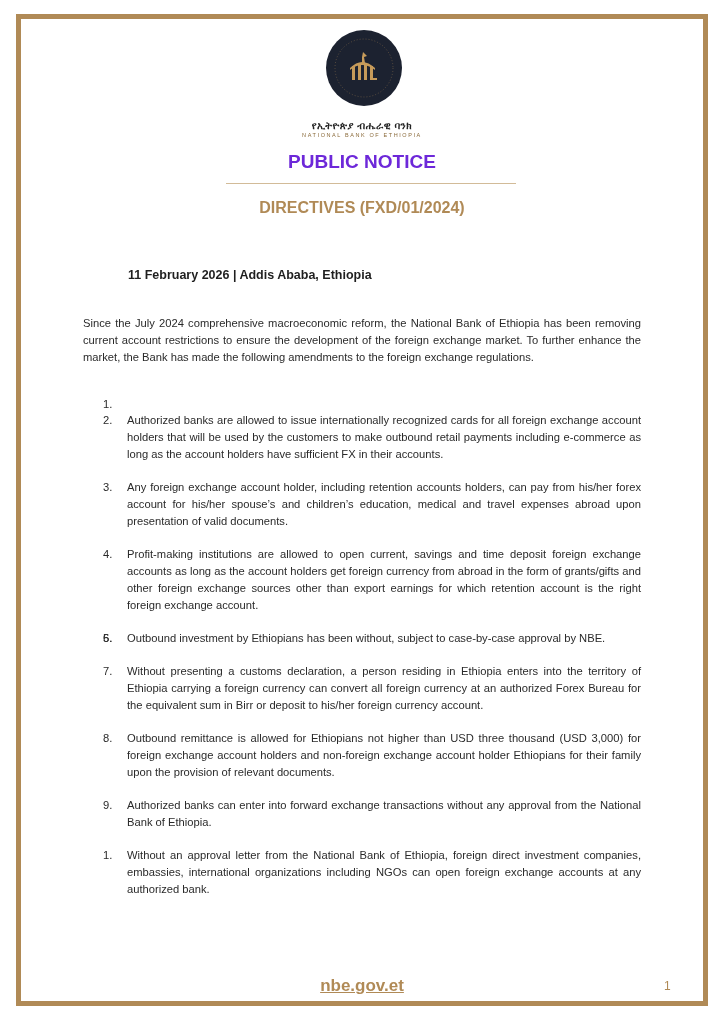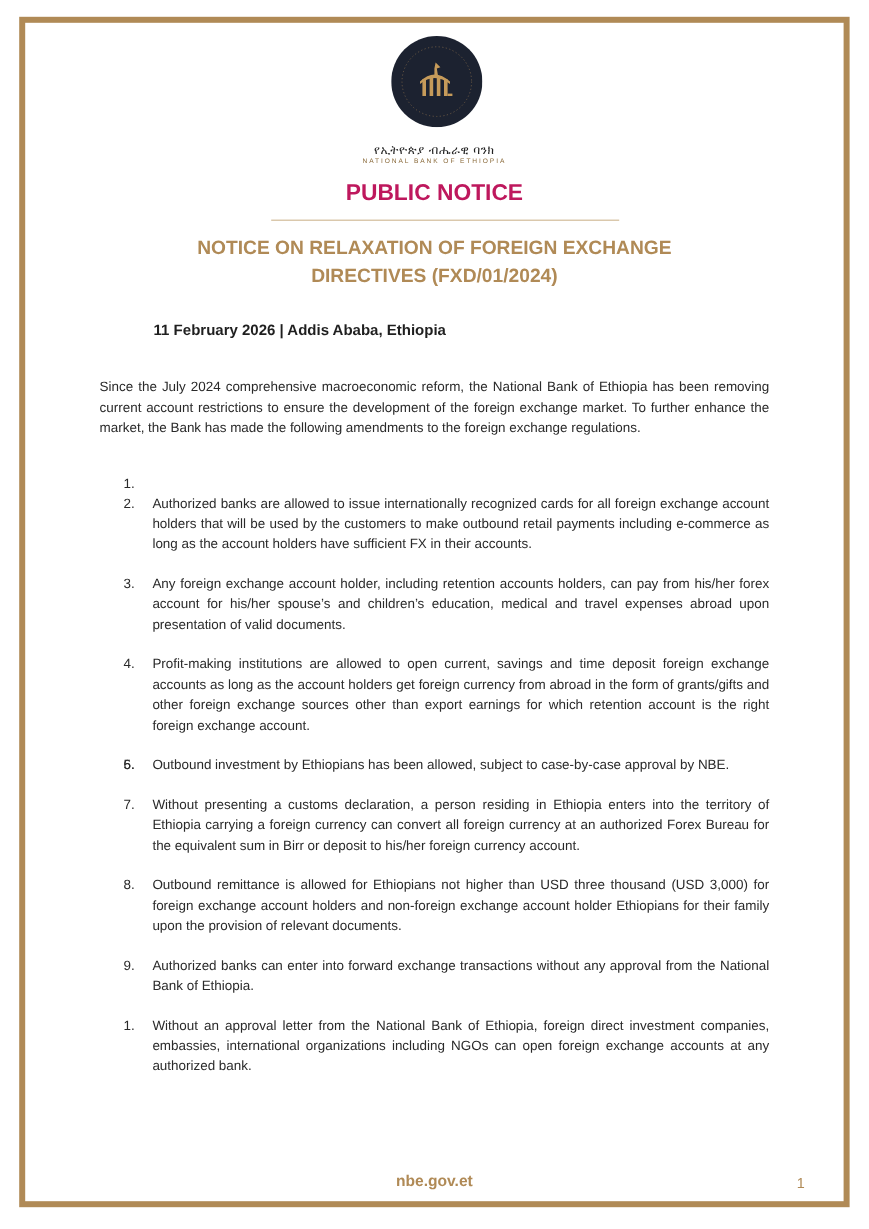--- a/index.html
+++ b/index.html
@@ -2,37 +2,37 @@
 <html><head>
   <meta charset="utf-8">
   <style>
     html, body { margin: 0; padding: 0; background: #ffffff; }
     body { width: 724px; height: 1024px; position: relative; overflow: hidden;
            font-family: "Liberation Sans", sans-serif; color: #1f1f1f; }
     .frame { position: absolute; left: 16px; top: 14px; width: 682px; height: 982px;
              border: 5px solid #b08a56; }
     .logo { position: absolute; left: 326px; top: 30px; width: 76px; height: 76px; }
     .logo-amharic { position: absolute; left: 0; width: 724px; top: 120px; text-align: center;
-                    font-size: 10px; font-weight: normal; color: #222; letter-spacing: 0.5px; }
+                    font-size: 10px; font-weight: bold; color: #222; letter-spacing: 0.5px; }
     .logo-en { position: absolute; left: 0; width: 724px; top: 132px; text-align: center;
                font-size: 5.5px; letter-spacing: 1.6px; color: #8a6a3a; }
     .title { position: absolute; left: 0; width: 724px; top: 151px; text-align: center;
-             font-size: 19px; font-weight: bold; color: #be185d; }
+             font-size: 19px; font-weight: bold; color: #6d28d9; }
     .divider { position: absolute; left: 226px; width: 290px; top: 183px; height: 1px; background: #d2bb98; }
     .subtitle { position: absolute; left: 100px; width: 524px; top: 196px; text-align: center;
                 font-size: 16px; font-weight: bold; color: #b08a56; line-height: 23px; }
     .dateline { position: absolute; left: 83px; top: 268px; font-size: 12.5px; font-weight: bold; color: #1f1f1f; margin-left: 45px; }
     .intro { position: absolute; left: 83px; width: 558px; top: 315px; font-size: 11.2px;
              line-height: 17px; text-align: justify; color: #2a2a2a; }
     .items { position: absolute; left: 103px; width: 538px; top: 396px; margin: 0; padding: 0; list-style: none; }
     .item { position: relative; padding-left: 24px; font-size: 11.2px; line-height: 17px;
             text-align: justify; color: #2a2a2a; margin-bottom: 16px; }
     .item .num { position: absolute; left: 0; top: 0; }
     .footer-url { position: absolute; left: 0; width: 724px; top: 976px; text-align: center;
-                  font-size: 13px; font-weight: bold; color: #b08a56; }
+                  font-size: 17px; font-weight: bold; color: #b08a56; text-decoration: underline; }
     .page-num { position: absolute; left: 664px; top: 979px; font-size: 12px; color: #b08a56; }
   </style>
 </head>
 <body>
 
 <div class="frame"></div>
 
 <svg class="logo" viewBox="0 0 76 76">
   <circle cx="38" cy="38" r="38" fill="#1c2230"></circle>
   <circle cx="38" cy="38" r="29" fill="none" stroke="#b08a56" stroke-width="0.4" stroke-dasharray="1 2"></circle>
@@ -46,35 +46,34 @@
     <rect x="47" y="48" width="4" height="2"></rect>
   </g>
 </svg>
 
 <div class="logo-amharic">የኢትዮጵያ ብሔራዊ ባንክ</div>
 <div class="logo-en">NATIONAL BANK OF ETHIOPIA</div>
 
 <div class="title">PUBLIC NOTICE</div>
 <div class="divider"></div>
 <div class="subtitle">
-  <div>NOTICE ON RELAXATION OF FOREIGN EXCHANGE</div>
   <div>DIRECTIVES (FXD/01/2024)</div>
 </div>
 
 <div class="dateline">11 February 2026 | Addis Ababa, Ethiopia</div>
 
 <p class="intro" style="margin:0">Since the July 2024 comprehensive macroeconomic reform, the National Bank of Ethiopia has been removing current account restrictions to ensure the development of the foreign exchange market. To further enhance the market, the Bank has made the following amendments to the foreign exchange regulations.</p>
 
 <ol class="items">
     <li class="item"><span class="num">1.</span></li>
     <li class="item"><span class="num">2.</span><span>Authorized banks are allowed to issue internationally recognized cards for all foreign exchange account holders that will be used by the customers to make outbound retail payments including e-commerce as long as the account holders have sufficient FX in their accounts.</span></li>
     <li class="item"><span class="num">3.</span><span>Any foreign exchange account holder, including retention accounts holders, can pay from his/her forex account for his/her spouse’s and children’s education, medical and travel expenses abroad upon presentation of valid documents.</span></li>
     <li class="item"><span class="num">4.</span><span>Profit-making institutions are allowed to open current, savings and time deposit foreign exchange accounts as long as the account holders get foreign currency from abroad in the form of grants/gifts and other foreign exchange sources other than export earnings for which retention account is the right foreign exchange account.</span></li>
     <li class="item"><span class="num">5.</span></li>
-    <li class="item"><span class="num">6.</span><span>Outbound investment by Ethiopians has been allowed, subject to case-by-case approval by NBE.</span></li>
+    <li class="item"><span class="num">6.</span><span>Outbound investment by Ethiopians has been without, subject to case-by-case approval by NBE.</span></li>
     <li class="item"><span class="num">7.</span><span>Without presenting a customs declaration, a person residing in Ethiopia enters into the territory of Ethiopia carrying a foreign currency can convert all foreign currency at an authorized Forex Bureau for the equivalent sum in Birr or deposit to his/her foreign currency account.</span></li>
     <li class="item"><span class="num">8.</span><span>Outbound remittance is allowed for Ethiopians not higher than USD three thousand (USD 3,000) for foreign exchange account holders and non-foreign exchange account holder Ethiopians for their family upon the provision of relevant documents.</span></li>
     <li class="item"><span class="num">9.</span><span>Authorized banks can enter into forward exchange transactions without any approval from the National Bank of Ethiopia.</span></li>
     <li class="item"><span class="num">1.</span><span>Without an approval letter from the National Bank of Ethiopia, foreign direct investment companies, embassies, international organizations including NGOs can open foreign exchange accounts at any authorized bank.</span></li>
   </ol>
 
 <div class="footer-url">nbe.gov.et</div>
 <div class="page-num">1</div>
 
 </body></html>

